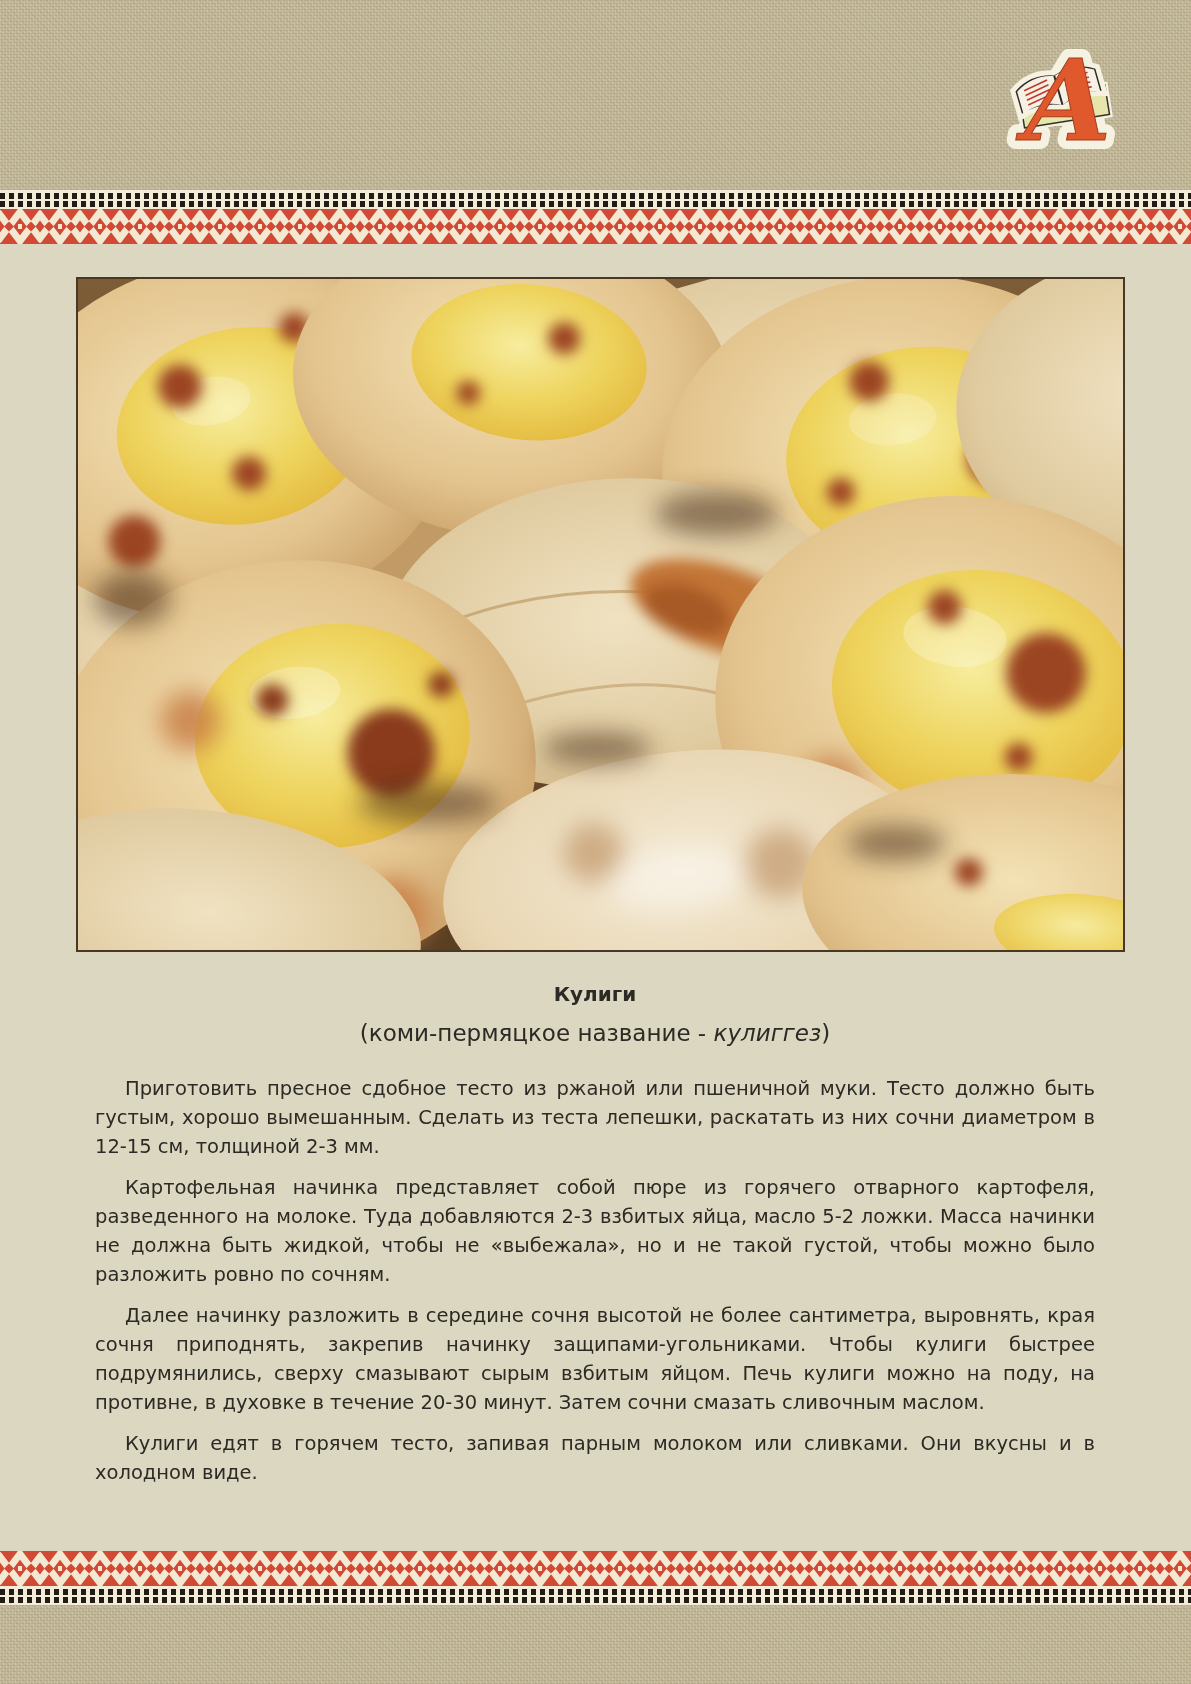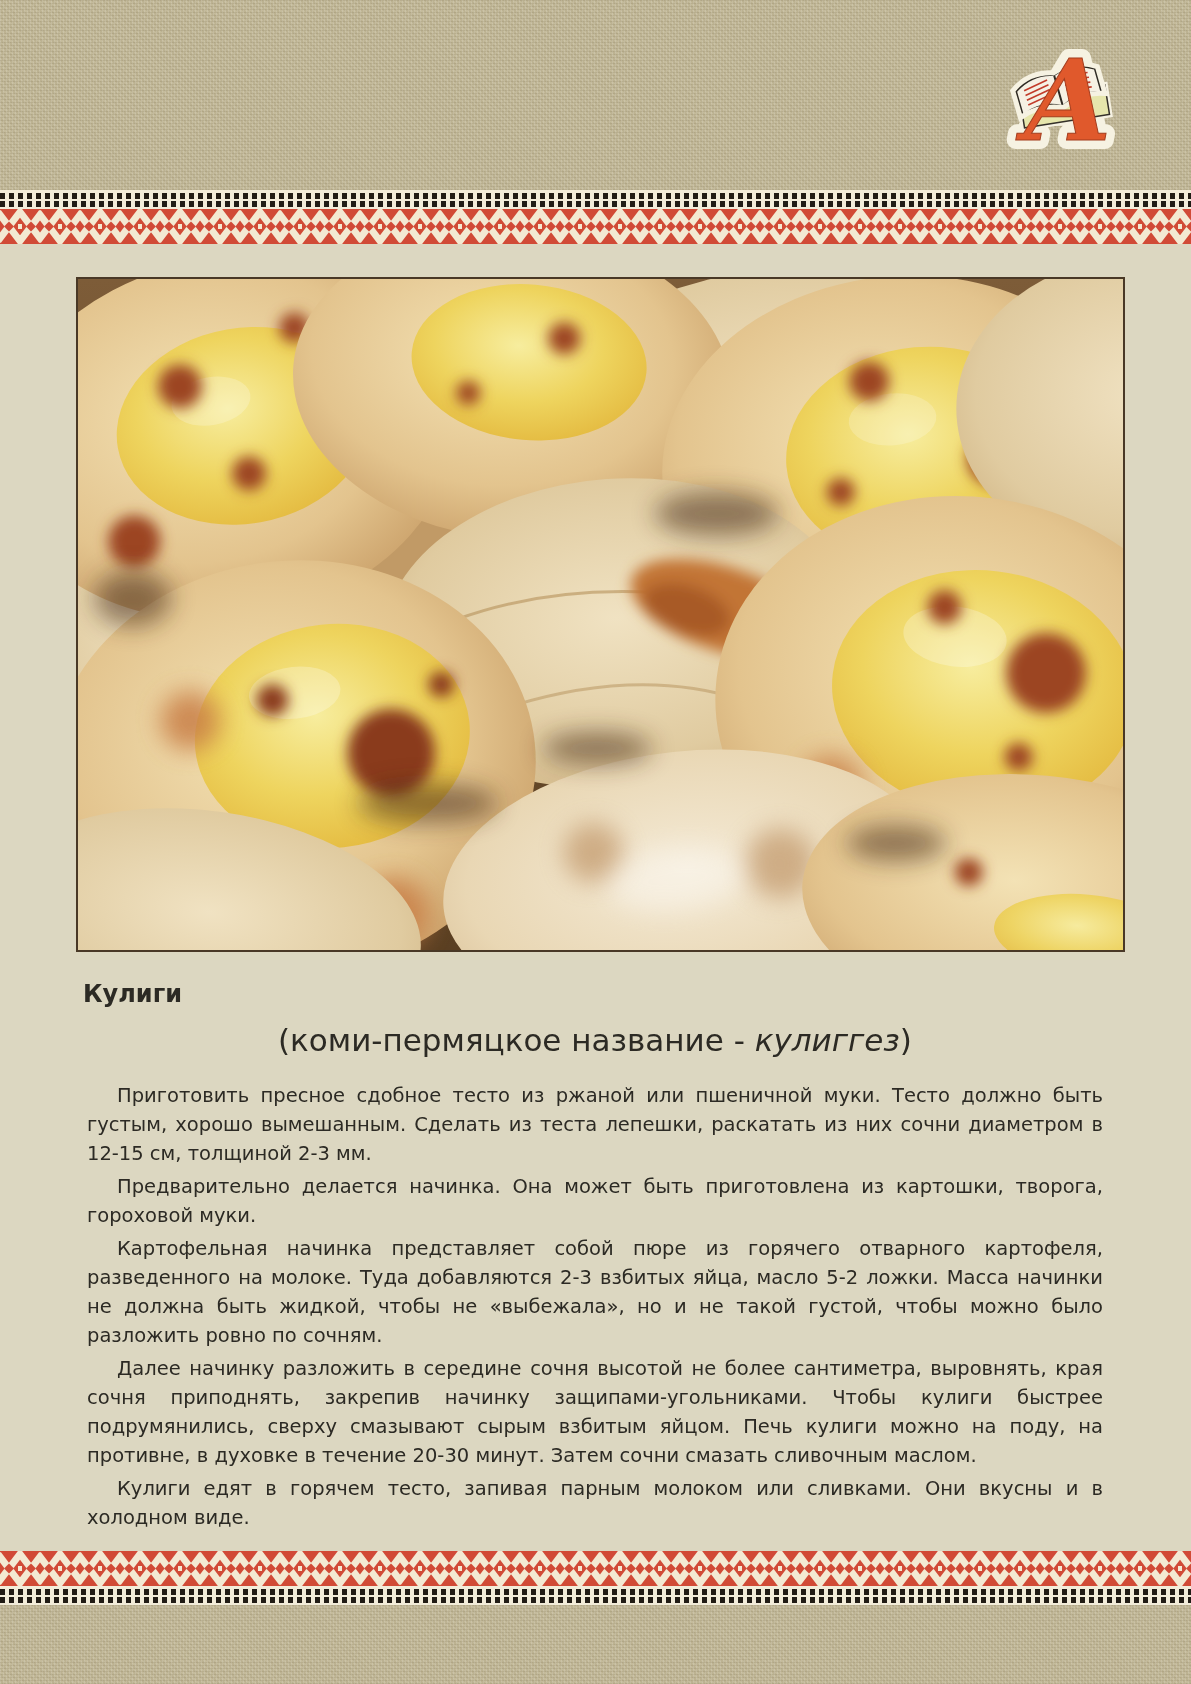--- a/index.html
+++ b/index.html
@@ -46,26 +46,26 @@
   
   .photo-frame {
     position:absolute; left:76px; top:277px;
     width:1045px; height:671px;
     border:2px solid #493826; background:#6b4a2d;
   }
   .photo-frame svg { display:block; }
 
   
   .content { position:absolute; left:83px; top:976px; width:1024px; color:#2c2a24; }
-  .title   { margin:0; font-size:24px; line-height:36px; font-weight:bold; text-align:left; }
-  .subtitle{ margin:13px 0 0; font-size:31px; line-height:30px; text-align:center; }
+  .title   { margin:0; font-size:20px; line-height:36px; font-weight:bold; text-align:center; }
+  .subtitle{ margin:6px 0 0; font-size:23px; line-height:30px; text-align:center; }
   .subtitle .dialect { font-style:italic; }
   .body-text { margin-top:26px; }
   .body-text p {
-    margin:4px; font-size:19.5px; line-height:29px;
+    margin:12px; font-size:19.5px; line-height:29px;
     text-align:justify; text-indent:30px;
   }
 </style>
 </head>
 <body>
 
 <div class="page">
 
   <div class="linen linen-top"></div>
 
@@ -254,21 +254,20 @@
         <ellipse cx="520" cy="470" rx="55" ry="16"></ellipse>
       </g>
     </svg>
   </div>
 
   <div class="content">
     <h1 class="title">Кулиги</h1>
     <p class="subtitle"><span>(коми-пермяцкое название - </span><span class="dialect">кулиггез</span><span>)</span></p>
     <div class="body-text">
       <p>Приготовить пресное сдобное тесто из ржаной или пшеничной муки. Тесто должно быть густым, хорошо вымешанным. Сделать из теста лепешки, раскатать из них сочни диаметром в 12-15 см, толщиной 2-3 мм.</p>
-      <p>Предварительно делается начинка. Она может быть приготовлена из картошки, творога, гороховой муки.</p>
       <p>Картофельная начинка представляет собой пюре из горячего отварного картофеля, разведенного на молоке. Туда добавляются 2-3 взбитых яйца, масло 5-2 ложки. Масса начинки не должна быть жидкой, чтобы не «выбежала», но и не такой густой, чтобы можно было разложить ровно по сочням.</p>
       <p>Далее начинку разложить в середине сочня высотой не более сантиметра, выровнять, края сочня приподнять, закрепив начинку защипами-угольниками. Чтобы кулиги быстрее подрумянились, сверху смазывают сырым взбитым яйцом. Печь кулиги можно на поду, на противне, в духовке в течение 20-30 минут. Затем сочни смазать сливочным маслом.</p>
       <p>Кулиги едят в горячем тесто, запивая парным молоком или сливками. Они вкусны и в холодном виде.</p>
     </div>
   </div>
 
   <svg class="red-band red-bottom" viewBox="0 0 1191 35" preserveAspectRatio="none">
     <defs>
       <pattern id="redpat-bot" width="40" height="35" patternUnits="userSpaceOnUse">
         <rect width="40" height="35" fill="#d14a36"></rect>

